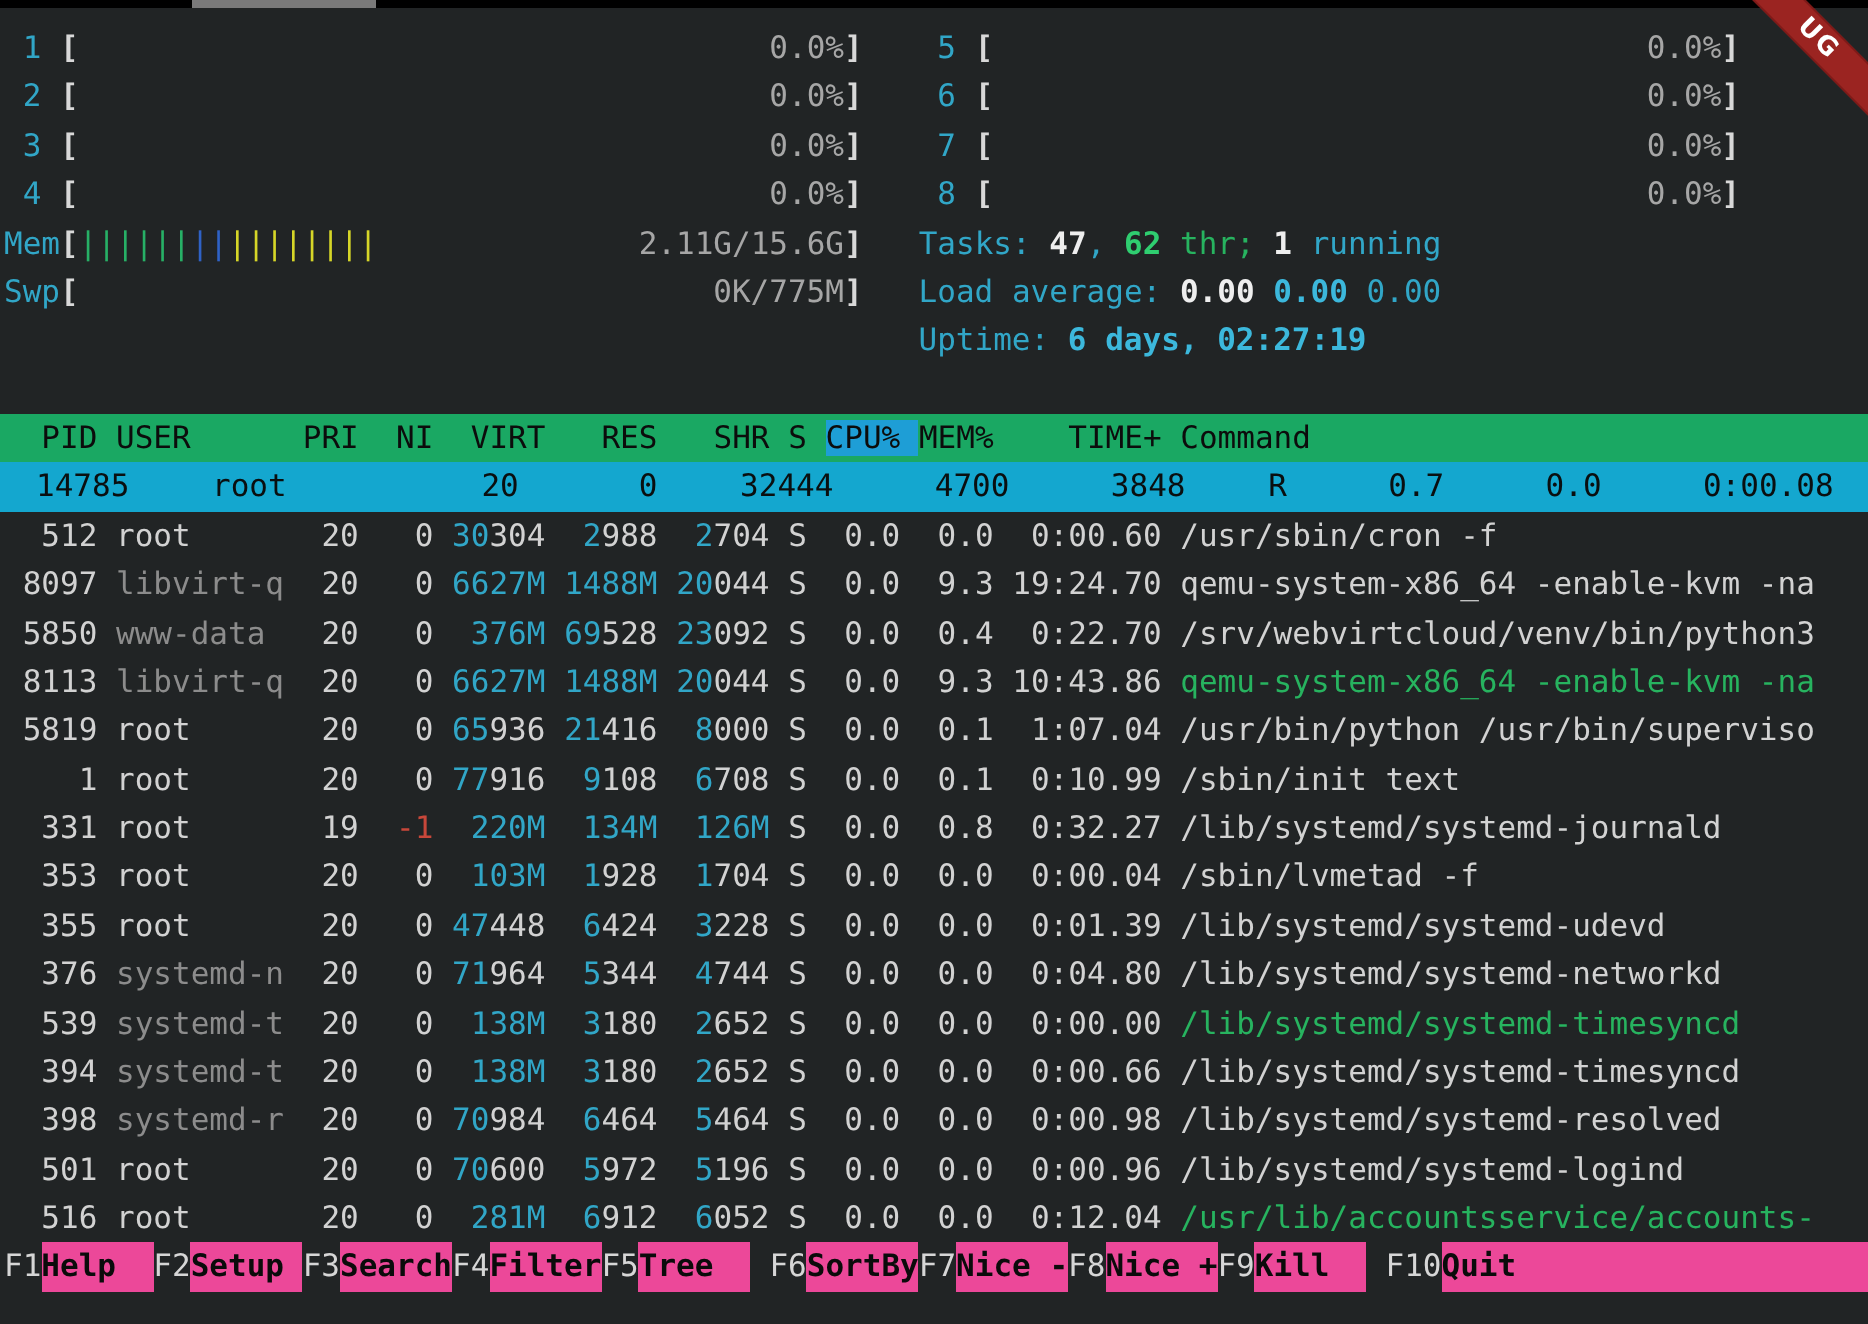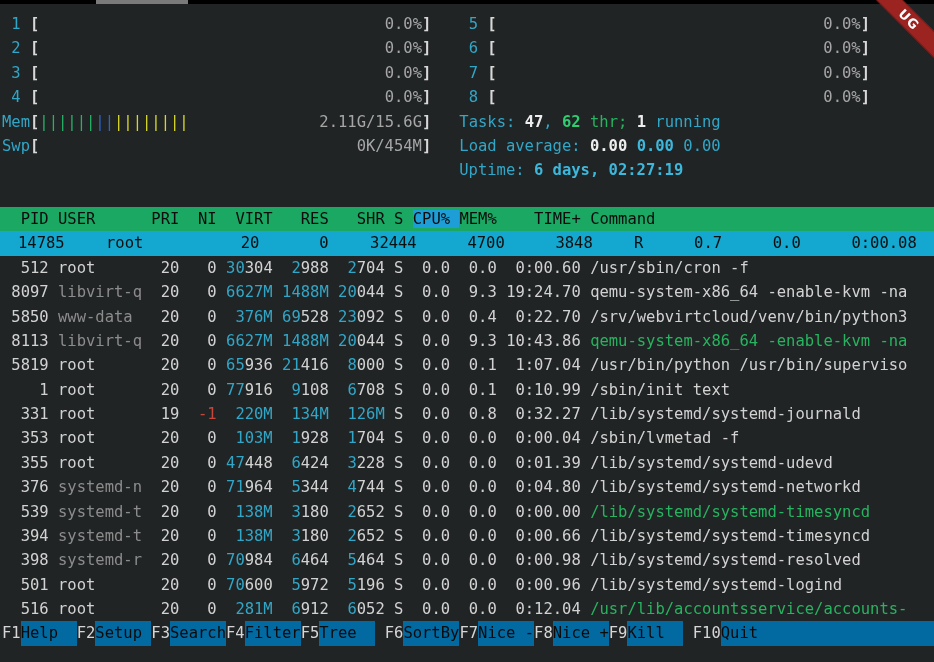--- a/index.html
+++ b/index.html
@@ -22,21 +22,21 @@
   .m-g{color:#27b066}
   .m-b{color:#2f62c6}
   .m-y{color:#d6d628}
   .header-row{background:#1aa863;}
   .c-hdr{color:#0c0c0c;}
   .sort-col{background:#1e9ed6;}
   .selected{background:#14a7cf;}
   .c-sel{color:#0a0f10;margin-left:16px;}
   .fbar{display:flex;}
   .fk-key{color:#d6d6d6;}
-  .fk-label{background:#0369a1;color:#0b0b0b;}
+  .fk-label{background:#ec4899;color:#0b0b0b;font-weight:bold;}
   .fk-fill{flex:1;}
   .ribbon-wrap{position:absolute;top:0;right:0;width:70px;height:60px;overflow:hidden;}
   .ribbon{position:absolute;top:10px;right:-30px;width:110px;padding:2px 0;text-align:center;
           transform:rotate(45deg);background:#9b2421;color:#ffffff;
           font-family:"DejaVu Sans",sans-serif;font-size:13px;font-weight:bold;letter-spacing:1px;
           box-shadow:inset 0 0 0 1px #7e1a18;}
 </style>
 </head>
 <body>
 
@@ -44,21 +44,21 @@
   <div class="top-strip">
     <div class="top-tab"></div>
   </div>
   <div class="term">
     <div id="term-lines">
         <div class="line"><span class="c-def"> </span><span class="c-cyan">1</span><span class="c-def"> </span><span class="c-br">[</span><span class="c-def">                                     </span><span class="c-pct">0.0%</span><span class="c-br">]</span><span class="c-def">   </span><span class="c-def"> </span><span class="c-cyan">5</span><span class="c-def"> </span><span class="c-br">[</span><span class="c-def">                                   </span><span class="c-pct">0.0%</span><span class="c-br">]</span></div>
         <div class="line"><span class="c-def"> </span><span class="c-cyan">2</span><span class="c-def"> </span><span class="c-br">[</span><span class="c-def">                                     </span><span class="c-pct">0.0%</span><span class="c-br">]</span><span class="c-def">   </span><span class="c-def"> </span><span class="c-cyan">6</span><span class="c-def"> </span><span class="c-br">[</span><span class="c-def">                                   </span><span class="c-pct">0.0%</span><span class="c-br">]</span></div>
         <div class="line"><span class="c-def"> </span><span class="c-cyan">3</span><span class="c-def"> </span><span class="c-br">[</span><span class="c-def">                                     </span><span class="c-pct">0.0%</span><span class="c-br">]</span><span class="c-def">   </span><span class="c-def"> </span><span class="c-cyan">7</span><span class="c-def"> </span><span class="c-br">[</span><span class="c-def">                                   </span><span class="c-pct">0.0%</span><span class="c-br">]</span></div>
         <div class="line"><span class="c-def"> </span><span class="c-cyan">4</span><span class="c-def"> </span><span class="c-br">[</span><span class="c-def">                                     </span><span class="c-pct">0.0%</span><span class="c-br">]</span><span class="c-def">   </span><span class="c-def"> </span><span class="c-cyan">8</span><span class="c-def"> </span><span class="c-br">[</span><span class="c-def">                                   </span><span class="c-pct">0.0%</span><span class="c-br">]</span></div>
         <div class="line"><span class="c-cyan">Mem</span><span class="c-br">[</span><span class="m-g">||||||</span><span class="m-b">||</span><span class="m-y">||||||||</span><span class="c-def">              </span><span class="c-pct">2.11G/15.6G</span><span class="c-br">]</span><span class="c-def">   </span><span><span class="c-cyan">Tasks: </span><span class="c-wb">47</span><span class="c-cyan">, </span><span class="c-greenb">62</span><span class="c-green"> thr; </span><span class="c-wb">1</span><span class="c-cyan"> running</span></span></div>
-        <div class="line"><span class="c-cyan">Swp</span><span class="c-br">[</span><span class="c-def">                                  </span><span class="c-pct">0K/454M</span><span class="c-br">]</span><span class="c-def">   </span><span><span class="c-cyan">Load average: </span><span class="c-wb">0.00 </span><span class="c-cyanb">0.00 </span><span class="c-cyan">0.00</span></span></div>
+        <div class="line"><span class="c-cyan">Swp</span><span class="c-br">[</span><span class="c-def">                                  </span><span class="c-pct">0K/775M</span><span class="c-br">]</span><span class="c-def">   </span><span><span class="c-cyan">Load average: </span><span class="c-wb">0.00 </span><span class="c-cyanb">0.00 </span><span class="c-cyan">0.00</span></span></div>
         <div class="line"><span class="c-def">                                                 </span><span><span class="c-cyan">Uptime: </span><span class="c-cyanb">6 days, 02:27:19</span></span></div>
         <div class="line"></div>
         <div class="line header-row"><span class="c-hdr">  PID</span><span class="c-hdr"> </span><span class="c-hdr">USER     </span><span class="c-hdr"> </span><span class="c-hdr">PRI</span><span class="c-hdr"> </span><span class="c-hdr"> NI</span><span class="c-hdr"> </span><span class="c-hdr"> VIRT</span><span class="c-hdr"> </span><span class="c-hdr">  RES</span><span class="c-hdr"> </span><span class="c-hdr">  SHR</span><span class="c-hdr"> </span><span class="c-hdr">S</span><span class="c-hdr"> </span><span class="c-hdr sort-col">CPU% </span><span class="c-hdr">MEM%</span><span class="c-hdr"> </span><span class="c-hdr">   TIME+</span><span class="c-hdr"> </span><span class="c-hdr">Command</span></div>
         <div class="line selected"><span class="c-sel">14785</span><span class="c-sel"> </span><span class="c-sel">root     </span><span class="c-sel"> </span><span class="c-sel"> 20</span><span class="c-sel"> </span><span class="c-sel">  0</span><span class="c-sel"> </span><span class="c-sel">32444</span><span class="c-sel"> </span><span class="c-sel"> 4700</span><span class="c-sel"> </span><span class="c-sel"> 3848</span><span class="c-sel"> </span><span class="c-sel">R</span><span class="c-sel"> </span><span class="c-sel"> 0.7</span><span class="c-sel"> </span><span class="c-sel"> 0.0</span><span class="c-sel"> </span><span class="c-sel"> 0:00.08</span><span class="c-sel"> </span><span class="c-sel">htop</span></div>
         <div class="line"><span class="c-def">  512</span><span class="c-def"> </span><span class="c-def">root     </span><span class="c-def"> </span><span class="c-def"> 20</span><span class="c-def"> </span><span class="c-def">  0</span><span class="c-def"> </span><span class="c-cyan">30</span><span class="c-def">304</span><span class="c-def"> </span><span class="c-cyan"> 2</span><span class="c-def">988</span><span class="c-def"> </span><span class="c-cyan"> 2</span><span class="c-def">704</span><span class="c-def"> </span><span class="c-def">S</span><span class="c-def"> </span><span class="c-def"> 0.0</span><span class="c-def"> </span><span class="c-def"> 0.0</span><span class="c-def"> </span><span class="c-def"> 0:00.60</span><span class="c-def"> </span><span class="c-def">/usr/sbin/cron -f</span></div>
         <div class="line"><span class="c-def"> 8097</span><span class="c-def"> </span><span class="c-dim">libvirt-q</span><span class="c-def"> </span><span class="c-def"> 20</span><span class="c-def"> </span><span class="c-def">  0</span><span class="c-def"> </span><span class="c-cyan">6627M</span><span class="c-def"> </span><span class="c-cyan">1488M</span><span class="c-def"> </span><span class="c-cyan">20</span><span class="c-def">044</span><span class="c-def"> </span><span class="c-def">S</span><span class="c-def"> </span><span class="c-def"> 0.0</span><span class="c-def"> </span><span class="c-def"> 9.3</span><span class="c-def"> </span><span class="c-def">19:24.70</span><span class="c-def"> </span><span class="c-def">qemu-system-x86_64 -enable-kvm -na</span></div>
         <div class="line"><span class="c-def"> 5850</span><span class="c-def"> </span><span class="c-dim">www-data </span><span class="c-def"> </span><span class="c-def"> 20</span><span class="c-def"> </span><span class="c-def">  0</span><span class="c-def"> </span><span class="c-cyan"> 376M</span><span class="c-def"> </span><span class="c-cyan">69</span><span class="c-def">528</span><span class="c-def"> </span><span class="c-cyan">23</span><span class="c-def">092</span><span class="c-def"> </span><span class="c-def">S</span><span class="c-def"> </span><span class="c-def"> 0.0</span><span class="c-def"> </span><span class="c-def"> 0.4</span><span class="c-def"> </span><span class="c-def"> 0:22.70</span><span class="c-def"> </span><span class="c-def">/srv/webvirtcloud/venv/bin/python3</span></div>
         <div class="line"><span class="c-def"> 8113</span><span class="c-def"> </span><span class="c-dim">libvirt-q</span><span class="c-def"> </span><span class="c-def"> 20</span><span class="c-def"> </span><span class="c-def">  0</span><span class="c-def"> </span><span class="c-cyan">6627M</span><span class="c-def"> </span><span class="c-cyan">1488M</span><span class="c-def"> </span><span class="c-cyan">20</span><span class="c-def">044</span><span class="c-def"> </span><span class="c-def">S</span><span class="c-def"> </span><span class="c-def"> 0.0</span><span class="c-def"> </span><span class="c-def"> 9.3</span><span class="c-def"> </span><span class="c-def">10:43.86</span><span class="c-def"> </span><span class="c-green">qemu-system-x86_64 -enable-kvm -na</span></div>
         <div class="line"><span class="c-def"> 5819</span><span class="c-def"> </span><span class="c-def">root     </span><span class="c-def"> </span><span class="c-def"> 20</span><span class="c-def"> </span><span class="c-def">  0</span><span class="c-def"> </span><span class="c-cyan">65</span><span class="c-def">936</span><span class="c-def"> </span><span class="c-cyan">21</span><span class="c-def">416</span><span class="c-def"> </span><span class="c-cyan"> 8</span><span class="c-def">000</span><span class="c-def"> </span><span class="c-def">S</span><span class="c-def"> </span><span class="c-def"> 0.0</span><span class="c-def"> </span><span class="c-def"> 0.1</span><span class="c-def"> </span><span class="c-def"> 1:07.04</span><span class="c-def"> </span><span class="c-def">/usr/bin/python /usr/bin/superviso</span></div>
         <div class="line"><span class="c-def">    1</span><span class="c-def"> </span><span class="c-def">root     </span><span class="c-def"> </span><span class="c-def"> 20</span><span class="c-def"> </span><span class="c-def">  0</span><span class="c-def"> </span><span class="c-cyan">77</span><span class="c-def">916</span><span class="c-def"> </span><span class="c-cyan"> 9</span><span class="c-def">108</span><span class="c-def"> </span><span class="c-cyan"> 6</span><span class="c-def">708</span><span class="c-def"> </span><span class="c-def">S</span><span class="c-def"> </span><span class="c-def"> 0.0</span><span class="c-def"> </span><span class="c-def"> 0.1</span><span class="c-def"> </span><span class="c-def"> 0:10.99</span><span class="c-def"> </span><span class="c-def">/sbin/init text</span></div>

